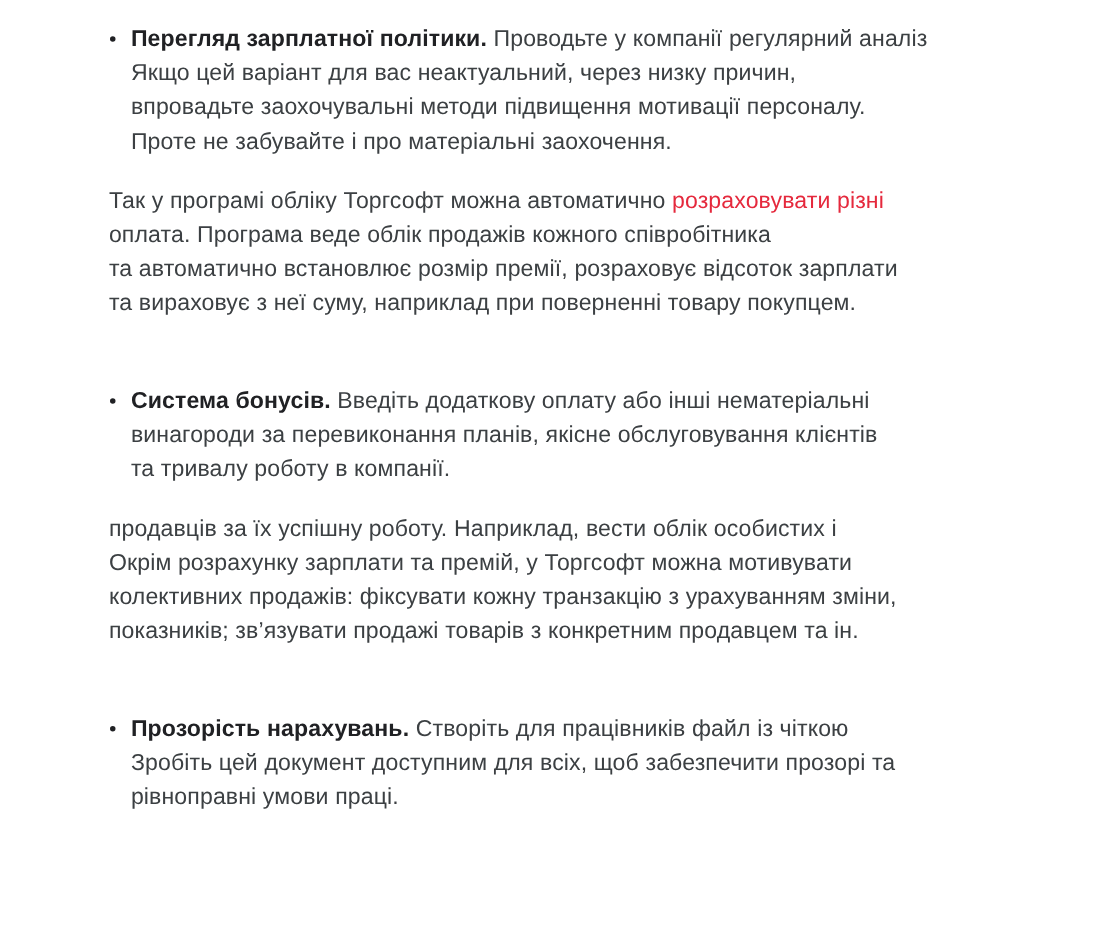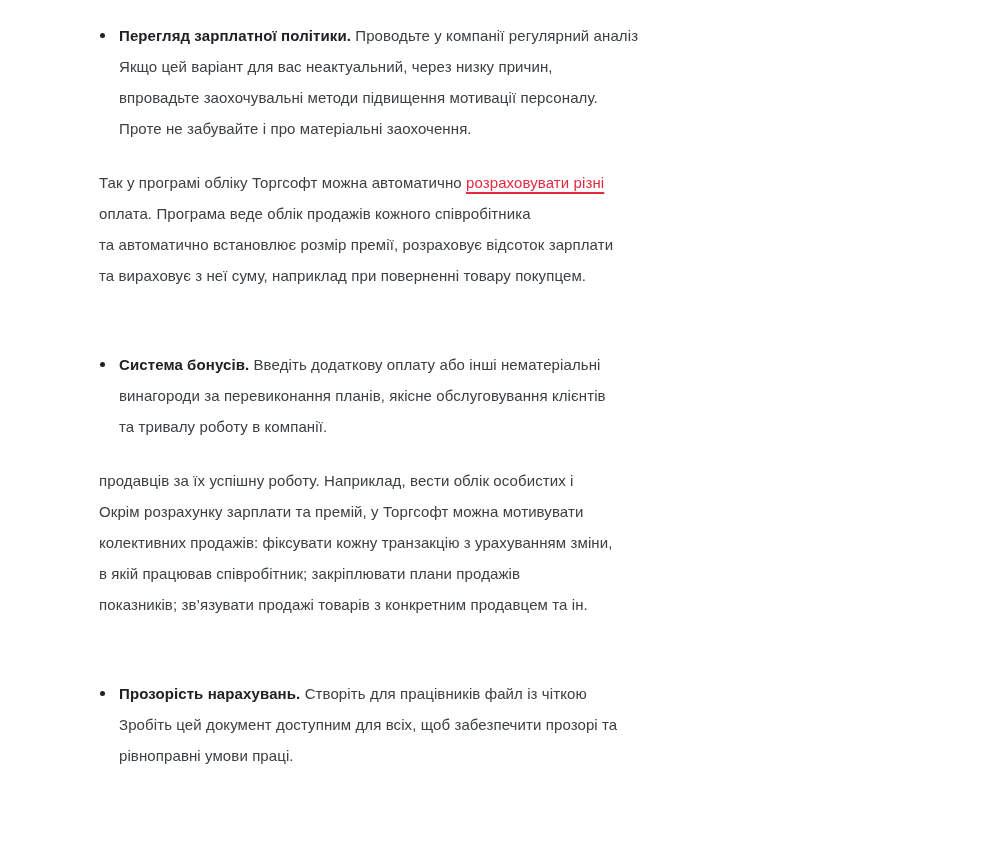--- a/index.html
+++ b/index.html
@@ -10,21 +10,21 @@
     overflow: hidden;
   }
   body {
     font-family: "Liberation Sans", "DejaVu Sans", sans-serif;
   }
   .article {
     position: absolute;
     left: 99px;
     top: 0;
     width: 720px;
-    font-size: 15px;
+    font-size: 21px;
     line-height: 31px;
     color: var(--text-color, #3c4043);
     letter-spacing: 0.1px;
   }
   .block { margin-top: 23px; }
   .block.bullet {
     position: relative;
     padding-left: 20px;
     margin-top: 58px;
   }
@@ -43,21 +43,20 @@
     display: block;
     white-space: nowrap;
   }
   .seg-normal { color: var(--text-color, #3c4043); }
   .seg-bold {
     font-weight: bold;
     color: var(--bold-color, #202124);
   }
   .seg-link {
     color: var(--link-color, #e5293d);
-    text-decoration: underline;
     text-decoration-thickness: 1.5px;
     text-underline-offset: 4px;
     cursor: pointer;
   }
 </style>
 </head>
 <body style="background: rgb(255, 255, 255);">
 
 <div class="article">
     <div class="block bullet">
@@ -76,21 +75,20 @@
     <div class="block bullet">
       <span class="marker"></span>
       <span class="line"><span class="seg-bold">Система бонусів.</span><span class="seg-normal"> Введіть додаткову оплату або інші нематеріальні</span></span>
       <span class="line"><span class="seg-normal">винагороди за перевиконання планів, якісне обслуговування клієнтів</span></span>
       <span class="line"><span class="seg-normal">та тривалу роботу в компанії.</span></span>
     </div>
     <div class="block paragraph">
       <span class="line"><span class="seg-normal">продавців за їх успішну роботу. Наприклад, вести облік особистих і</span></span>
       <span class="line"><span class="seg-normal">Окрім розрахунку зарплати та премій, у Торгсофт можна мотивувати</span></span>
       <span class="line"><span class="seg-normal">колективних продажів: фіксувати кожну транзакцію з урахуванням зміни,</span></span>
-      <span class="line"><span class="seg-normal">в якій працював співробітник; закріплювати плани продажів</span></span>
       <span class="line"><span class="seg-normal">показників; зв’язувати продажі товарів з конкретним продавцем та ін.</span></span>
     </div>
     <div class="block bullet">
       <span class="marker"></span>
       <span class="line"><span class="seg-bold">Прозорість нарахувань.</span><span class="seg-normal"> Створіть для працівників файл із чіткою</span></span>
       <span class="line"><span class="seg-normal">Зробіть цей документ доступним для всіх, щоб забезпечити прозорі та</span></span>
       <span class="line"><span class="seg-normal">рівноправні умови праці.</span></span>
     </div>
   </div>
 

